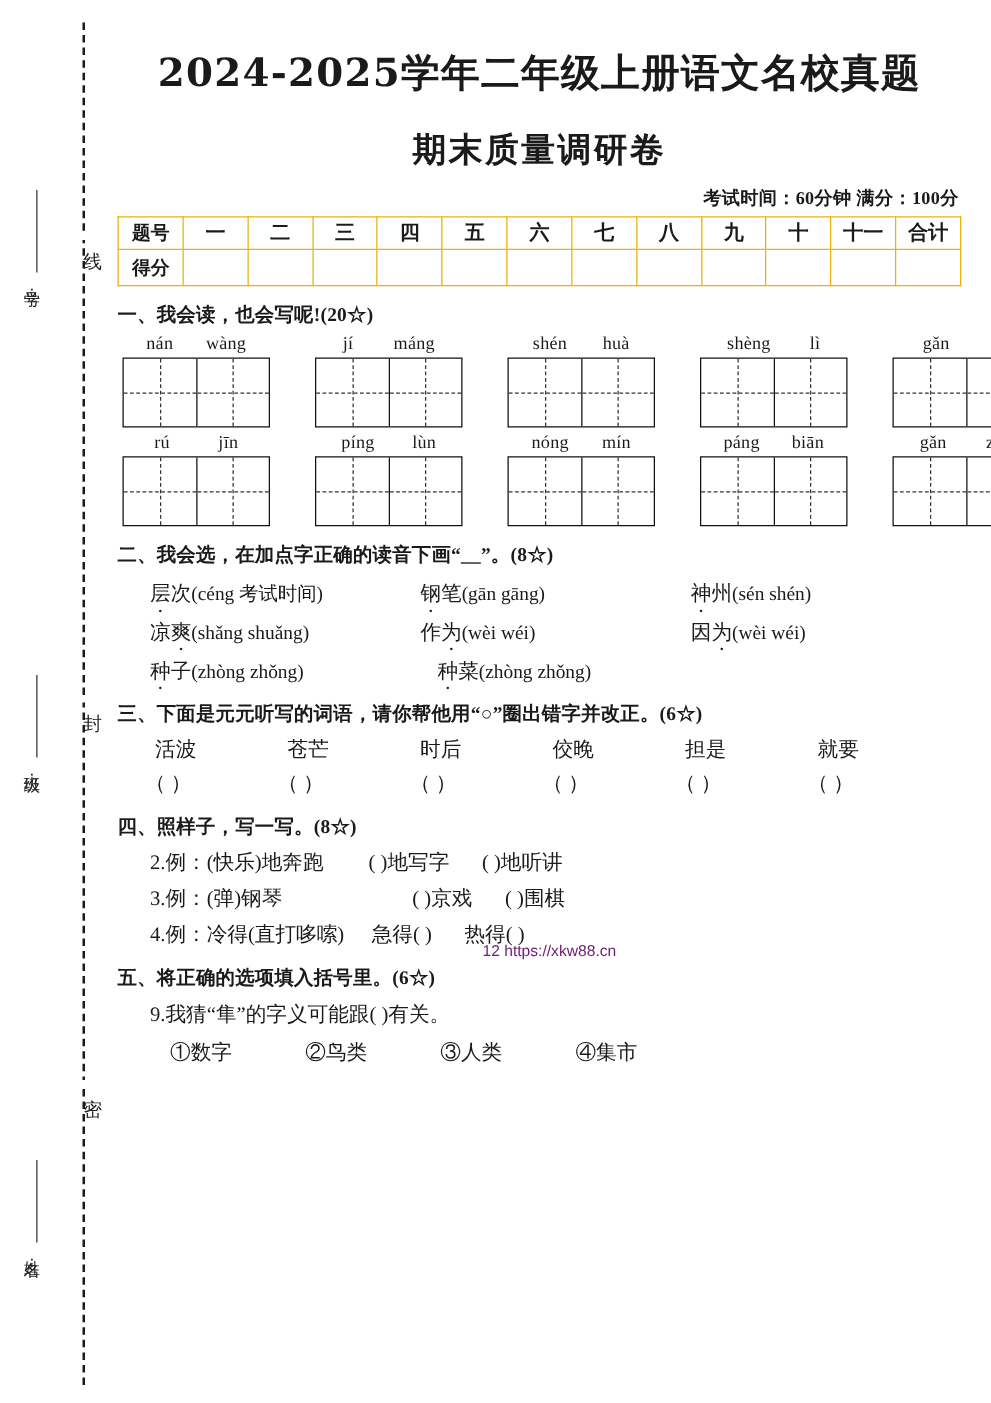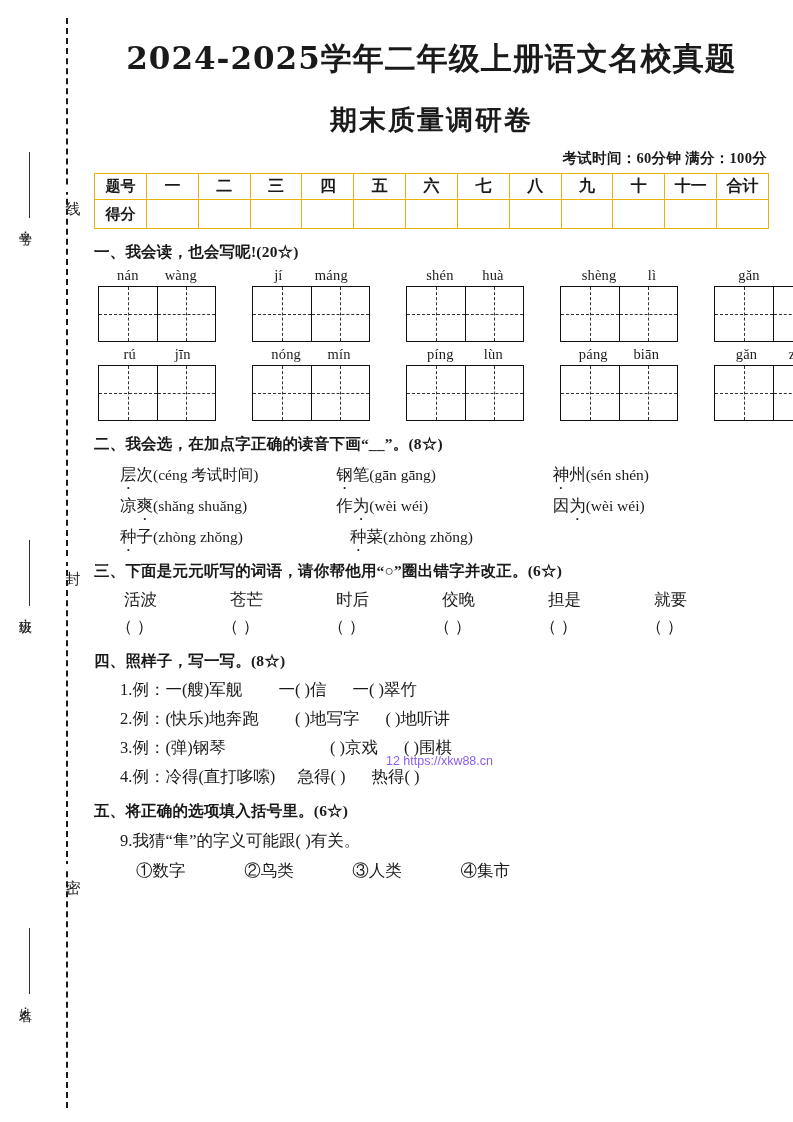--- a/index.html
+++ b/index.html
@@ -222,21 +222,21 @@
     font-size: 16.5px;
   }
   .opt-line .opt { display: inline-block; width: 104px; }
 
   .footer-wm {
     position: absolute;
     left: 0; right: 0;
     bottom: 22px;
     text-align: center;
     font-size: 12.5px;
-    color: #8b5cf6;
+    color: #701a75;
     font-family: "Liberation Sans", sans-serif;
   }
 </style>
 </head>
 <body>
 
 <div id="seal-margin">
   <div class="seal-dash"></div>
 
   <div class="seal-char" style="top:186px;">线</div>
@@ -355,32 +355,32 @@
         <span>rú</span>
         <span>jīn</span>
       </div>
       <div class="tzg">
           <div class="cellbox"></div>
           <div class="cellbox"></div>
         </div>
     </div>
     <div class="pin-cell">
       <div class="pin-text">
+        <span>píng</span>
+        <span>lùn</span>
+      </div>
+      <div class="tzg">
+          <div class="cellbox"></div>
+          <div class="cellbox"></div>
+        </div>
+    </div>
+    <div class="pin-cell">
+      <div class="pin-text">
         <span>nóng</span>
         <span>mín</span>
-      </div>
-      <div class="tzg">
-          <div class="cellbox"></div>
-          <div class="cellbox"></div>
-        </div>
-    </div>
-    <div class="pin-cell">
-      <div class="pin-text">
-        <span>píng</span>
-        <span>lùn</span>
       </div>
       <div class="tzg">
           <div class="cellbox"></div>
           <div class="cellbox"></div>
         </div>
     </div>
     <div class="pin-cell">
       <div class="pin-text">
         <span>páng</span>
         <span>biān</span>
@@ -435,23 +435,20 @@
     <div class="p">（      ）</div>
     <div class="p">（      ）</div>
     <div class="p">（      ）</div>
     <div class="p">（      ）</div>
     <div class="p">（      ）</div>
   </div>
 
   <div class="sec-title">四、照样子，写一写。(8☆)</div>
 
   <div class="ex-line">
-    <span class="lead">1.</span><span class="lead">例：一(艘)军舰</span><span class="sp-a"></span><span class="seg">一(      )信</span><span class="sp-b"></span><span class="seg">一(      )翠竹</span>
-  </div>
-  <div class="ex-line">
     <span class="lead">2.</span><span class="lead">例：(快乐)地奔跑</span><span class="sp-a"></span><span class="seg">(      )地写字</span><span class="sp-b"></span><span class="seg">(      )地听讲</span>
   </div>
   <div class="ex-line">
     <span class="lead">3.</span><span class="lead">例：(弹)钢琴</span><span class="sp-a" style="width:104px;"></span><span class="seg">(      )京戏</span><span class="sp-b"></span><span class="seg">(      )围棋</span>
   </div>
   <div class="ex-line">
     <span class="lead">4.</span><span class="lead">例：冷得(直打哆嗦)</span><span class="sp-a" style="width:22px;"></span><span class="seg">急得(        )</span><span class="sp-b"></span><span class="seg">热得(        )</span>
   </div>
 
   <div class="sec-title">五、将正确的选项填入括号里。(6☆)</div>

